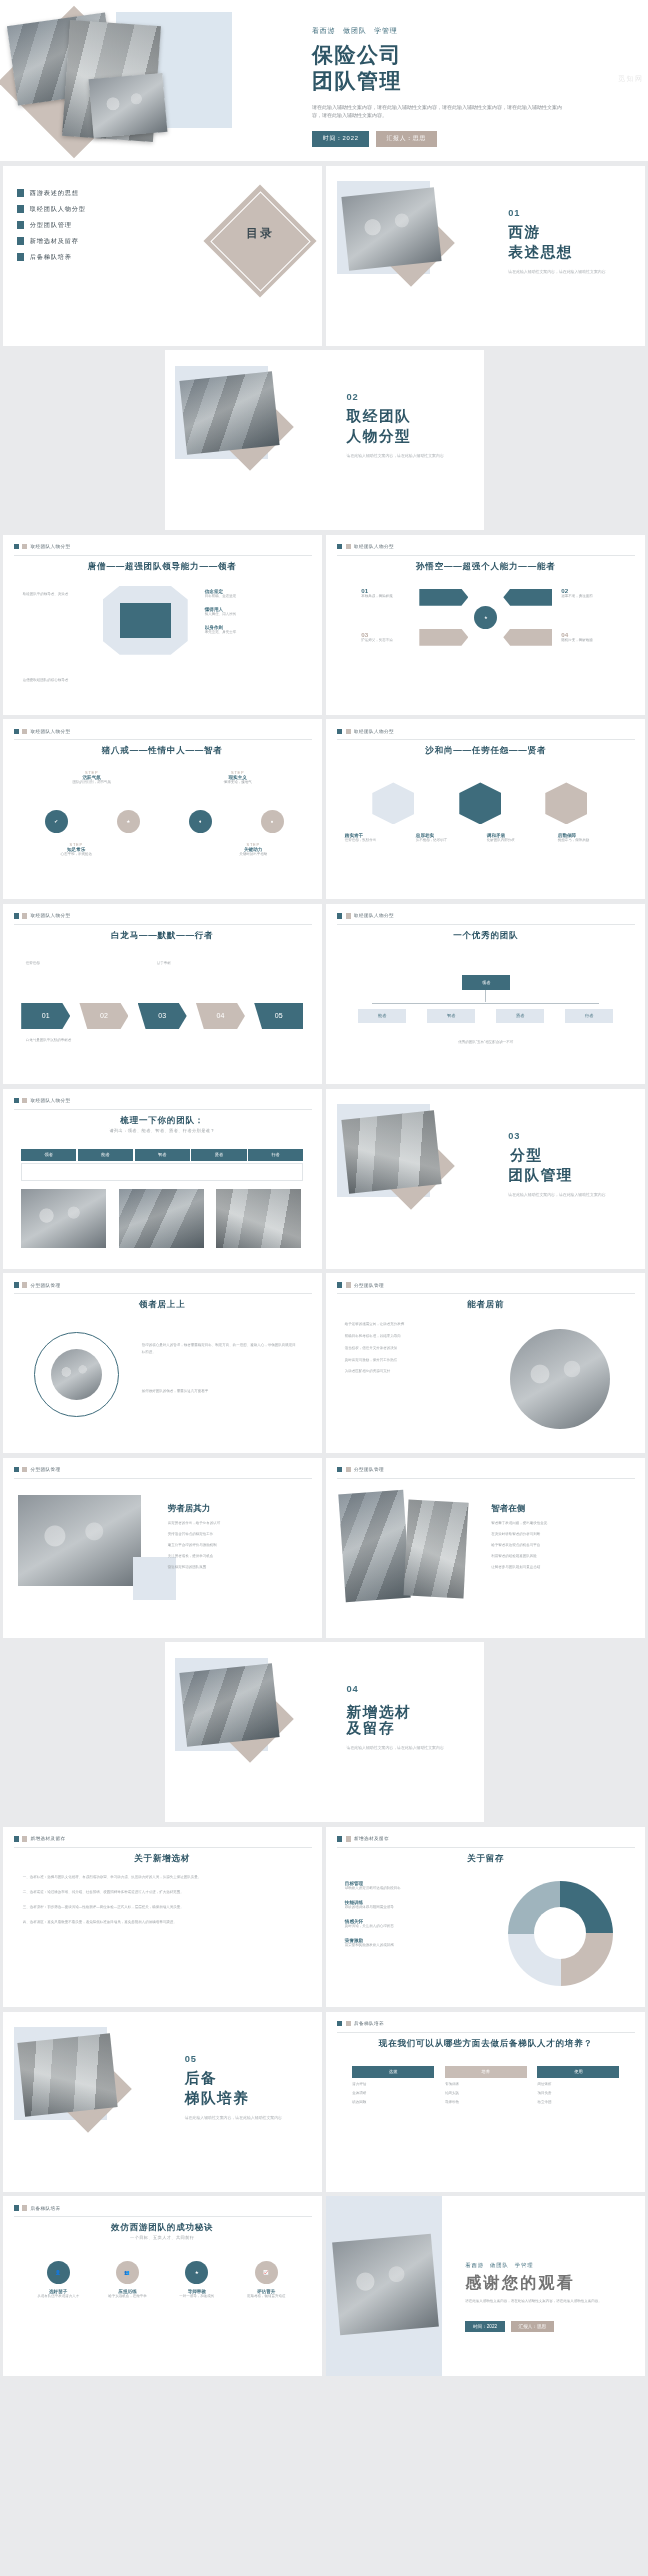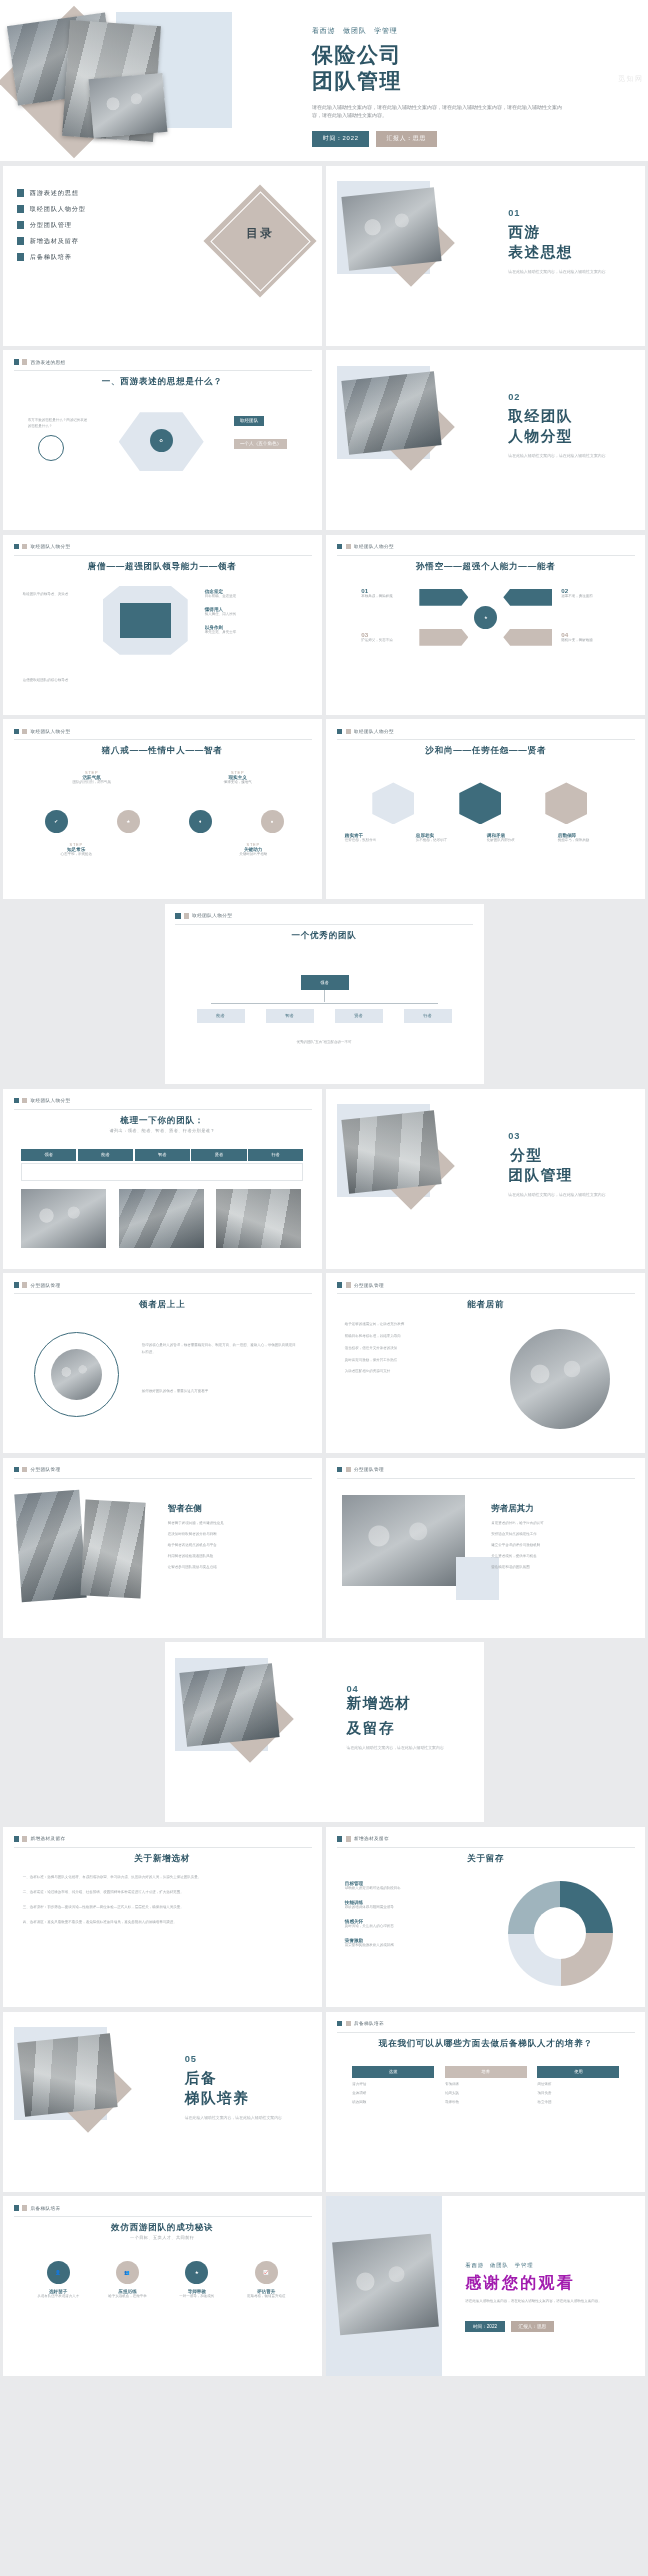--- a/index.html
+++ b/index.html
@@ -106,21 +106,21 @@
   .circle { border-radius:50%; }
   .ring { border:1.5px solid #3e6c7c; border-radius:50%; }
   .node { background:#3e6c7c; color:#fff; font-size:4.2px; display:flex; align-items:center; justify-content:center; }
   .node.beige { background:#c8bdb6; }
   .step-circ { width:23px; height:23px; border-radius:50%; background:#3e6c7c; color:#fff; font-size:4.6px; display:flex; align-items:center; justify-content:center; }
   .step-circ.b { background:#c8bdb6; }
 
   .wm { position:absolute; right:4.6px; top:46%; font-size:7px; color:rgba(0,0,0,.10); letter-spacing:1.5px; }
 
   
-  .thanks { font-size:16px; font-weight:bold; color:#a21caf; letter-spacing:2.3px; }
+  .thanks { font-size:16px; font-weight:bold; color:#737373; letter-spacing:2.3px; }
 </style>
 </head>
 <body>
 
 <div class="deck">
 
   <div class="cover">
     <div class="blueblock c-left-blue"></div>
     <div class="beigeblock c-beige"></div>
     <div class="photo office c-photo1"></div>
@@ -178,35 +178,20 @@
       <div class="beigeblock" style="left:54px;top:46px;width:62px;height:62px;transform:rotate(45deg);"></div>
       <div class="photo meeting" style="left:18.5px;top:26px;width:93px;height:74px;transform:rotate(-6deg);"></div>
       <div class="num" style="left:182px;top:42px;">01</div>
       <div class="big" style="left:182px;top:57px;">西游</div>
       <div class="big" style="left:182px;top:77px;">表述思想</div>
       <div class="sm" style="left:182px;top:103px;width:116px;">请在此输入辅助性文案内容，请在此输入辅助性文案内容</div>
     </div>
   </div>
 
   <div class="row">
-    <div class="slide">
-      <div class="sec-head">
-        <span class="sq"></span>
-        <span class="sq l"></span>
-        <span class="txt">西游表述的思想</span>
-      </div>
-      <div class="divider"></div>
-      <div class="slide-title">一、西游表述的思想是什么？</div>
-      <div style="position:absolute;left:25px;top:68px;width:62px;" class="tinytext">东方不败的思想是什么？西游记所表述的思想是什么？</div>
-      <div class="circle" style="position:absolute;left:35px;top:85px;width:26px;height:26px;border:1.5px solid #3e6c7c;"></div>
-      <div class="hexwrap" style="left:116px;top:62px;width:85px;height:59px;background:#dfe6ee;clip-path:polygon(25% 0,75% 0,100% 50%,75% 100%,25% 100%,0 50%);"></div>
-      <div class="node circle" style="position:absolute;left:147px;top:79px;width:23px;height:23px;">♻</div>
-      <div class="chip" style="left:231px;top:66px;">取经团队</div>
-      <div class="chip" style="left:231px;top:89px;background:#c8bdb6;">一个人（五个角色）</div>
-    </div>
 
     <div class="slide divslide">
       <div class="blueblock" style="left:10.8px;top:15.4px;width:93px;height:93px;"></div>
       <div class="beigeblock" style="left:54px;top:46px;width:62px;height:62px;transform:rotate(45deg);"></div>
       <div class="photo office" style="left:18.5px;top:26px;width:93px;height:74px;transform:rotate(-6deg);"></div>
       <div class="num" style="left:182px;top:42px;">02</div>
       <div class="big" style="left:182px;top:57px;">取经团队</div>
       <div class="big" style="left:182px;top:77px;">人物分型</div>
       <div class="sm" style="left:182px;top:103px;width:116px;">请在此输入辅助性文案内容，请在此输入辅助性文案内容</div>
     </div>
@@ -340,20 +325,39 @@
         </div>
         <div style="width:65px;">
           <div style="font-size:4.6px;color:#3e6c7c;font-weight:bold;">后勤保障</div>
           <div class="tinytext">挑担牵马，保障后勤</div>
         </div>
       </div>
     </div>
   </div>
 
   <div class="row">
+    <div class="slide">
+      <div class="sec-head">
+        <span class="sq"></span>
+        <span class="sq l"></span>
+        <span class="txt">取经团队人物分型</span>
+      </div>
+      <div class="divider"></div>
+      <div class="slide-title">白龙马——默默——行者</div>
+      <div style="position:absolute;left:23px;top:57px;width:108px;" class="tinytext">任劳任怨</div>
+      <div style="position:absolute;left:154px;top:57px;width:139px;" class="tinytext">甘于奉献</div>
+      <div style="position:absolute;left:18.5px;top:99px;width:282px;display:flex;justify-content:space-between;">
+        <div style="width:49px;height:26px;background:#3e6c7c;color:#fff;font-size:7px;display:flex;align-items:center;justify-content:center;clip-path:polygon(0 0,84% 0,100% 50%,84% 100%,0 100%);">01</div>
+        <div style="width:49px;height:26px;background:#c8bdb6;color:#fff;font-size:7px;display:flex;align-items:center;justify-content:center;clip-path:polygon(0 0,84% 0,100% 50%,84% 100%,16% 100%);">02</div>
+        <div style="width:49px;height:26px;background:#3e6c7c;color:#fff;font-size:7px;display:flex;align-items:center;justify-content:center;clip-path:polygon(0 0,84% 0,100% 50%,84% 100%,16% 100%);">03</div>
+        <div style="width:49px;height:26px;background:#c8bdb6;color:#fff;font-size:7px;display:flex;align-items:center;justify-content:center;clip-path:polygon(0 0,84% 0,100% 50%,84% 100%,16% 100%);">04</div>
+        <div style="width:49px;height:26px;background:#3e6c7c;color:#fff;font-size:7px;display:flex;align-items:center;justify-content:center;clip-path:polygon(0 0,100% 0,100% 100%,16% 100%);">05</div>
+      </div>
+      <div class="tinytext" style="position:absolute;left:23px;top:134px;">白龙马是团队中沉默的奉献者</div>
+    </div>
 
     <div class="slide">
       <div class="sec-head">
         <span class="sq"></span>
         <span class="sq l"></span>
         <span class="txt">取经团队人物分型</span>
       </div>
       <div class="divider"></div>
       <div class="slide-title">一个优秀的团队</div>
       <div class="node" style="position:absolute;left:136px;top:71px;width:48px;height:15.4px;">领者</div>
@@ -438,60 +442,60 @@
   </div>
 
   <div class="row">
     <div class="slide">
       <div class="sec-head">
         <span class="sq"></span>
         <span class="sq l"></span>
         <span class="txt">分型团队管理</span>
       </div>
       <div class="divider"></div>
+      <div class="photo meeting" style="left:15.4px;top:37px;width:123px;height:91px;"></div>
+      <div class="blueblock" style="left:130px;top:99px;width:43px;height:43px;"></div>
+      <div style="position:absolute;left:165px;top:45px;font-size:8.5px;color:#2f5666;font-weight:bold;">劳者居其力</div>
+      <div style="position:absolute;left:165px;top:63px;width:137px;display:flex;flex-direction:column;gap:5.4px;">
+        <div class="tinytext">肯定贤者的付出，给予应有的认可</div>
+        <div class="tinytext">安排适合其特点的稳定性工作</div>
+        <div class="tinytext">建立公平合理的评价与激励机制</div>
+        <div class="tinytext">关注贤者成长，提供学习机会</div>
+        <div class="tinytext">营造稳定和谐的团队氛围</div>
+      </div>
+    </div>
+
+    <div class="slide">
+      <div class="sec-head">
+        <span class="sq"></span>
+        <span class="sq l"></span>
+        <span class="txt">分型团队管理</span>
+      </div>
+      <div class="divider"></div>
       <div class="photo office" style="left:15.4px;top:34px;width:65px;height:108px;transform:rotate(-4deg);"></div>
       <div class="photo desk" style="left:80px;top:43px;width:60px;height:96px;transform:rotate(3deg);"></div>
       <div style="position:absolute;left:165px;top:45px;font-size:8.5px;color:#2f5666;font-weight:bold;">智者在侧</div>
       <div style="position:absolute;left:165px;top:63px;width:137px;display:flex;flex-direction:column;gap:5.4px;">
         <div class="tinytext">智者善于发现问题，提出建设性意见</div>
         <div class="tinytext">在决策时听取智者的分析与判断</div>
         <div class="tinytext">给予智者表达观点的机会与平台</div>
         <div class="tinytext">利用智者的经验规避团队风险</div>
         <div class="tinytext">让智者参与团队规划与复盘总结</div>
       </div>
     </div>
-
-    <div class="slide">
-      <div class="sec-head">
-        <span class="sq"></span>
-        <span class="sq l"></span>
-        <span class="txt">分型团队管理</span>
-      </div>
-      <div class="divider"></div>
-      <div class="photo meeting" style="left:15.4px;top:37px;width:123px;height:91px;"></div>
-      <div class="blueblock" style="left:130px;top:99px;width:43px;height:43px;"></div>
-      <div style="position:absolute;left:165px;top:45px;font-size:8.5px;color:#2f5666;font-weight:bold;">劳者居其力</div>
-      <div style="position:absolute;left:165px;top:63px;width:137px;display:flex;flex-direction:column;gap:5.4px;">
-        <div class="tinytext">肯定贤者的付出，给予应有的认可</div>
-        <div class="tinytext">安排适合其特点的稳定性工作</div>
-        <div class="tinytext">建立公平合理的评价与激励机制</div>
-        <div class="tinytext">关注贤者成长，提供学习机会</div>
-        <div class="tinytext">营造稳定和谐的团队氛围</div>
-      </div>
-    </div>
   </div>
 
   <div class="row">
 
     <div class="slide divslide">
       <div class="blueblock" style="left:10.8px;top:15.4px;width:93px;height:93px;"></div>
       <div class="beigeblock" style="left:54px;top:46px;width:62px;height:62px;transform:rotate(45deg);"></div>
       <div class="photo office" style="left:18.5px;top:26px;width:93px;height:74px;transform:rotate(-6deg);"></div>
       <div class="num" style="left:182px;top:42px;">04</div>
-      <div class="big" style="left:182px;top:52px;">新增选材</div>
+      <div class="big" style="left:182px;top:61px;">新增选材</div>
       <div class="big" style="left:182px;top:77px;">及留存</div>
       <div class="sm" style="left:182px;top:103px;width:116px;">请在此输入辅助性文案内容，请在此输入辅助性文案内容</div>
     </div>
   </div>
 
   <div class="row">
     <div class="slide">
       <div class="sec-head">
         <span class="sq"></span>
         <span class="sq l"></span>

